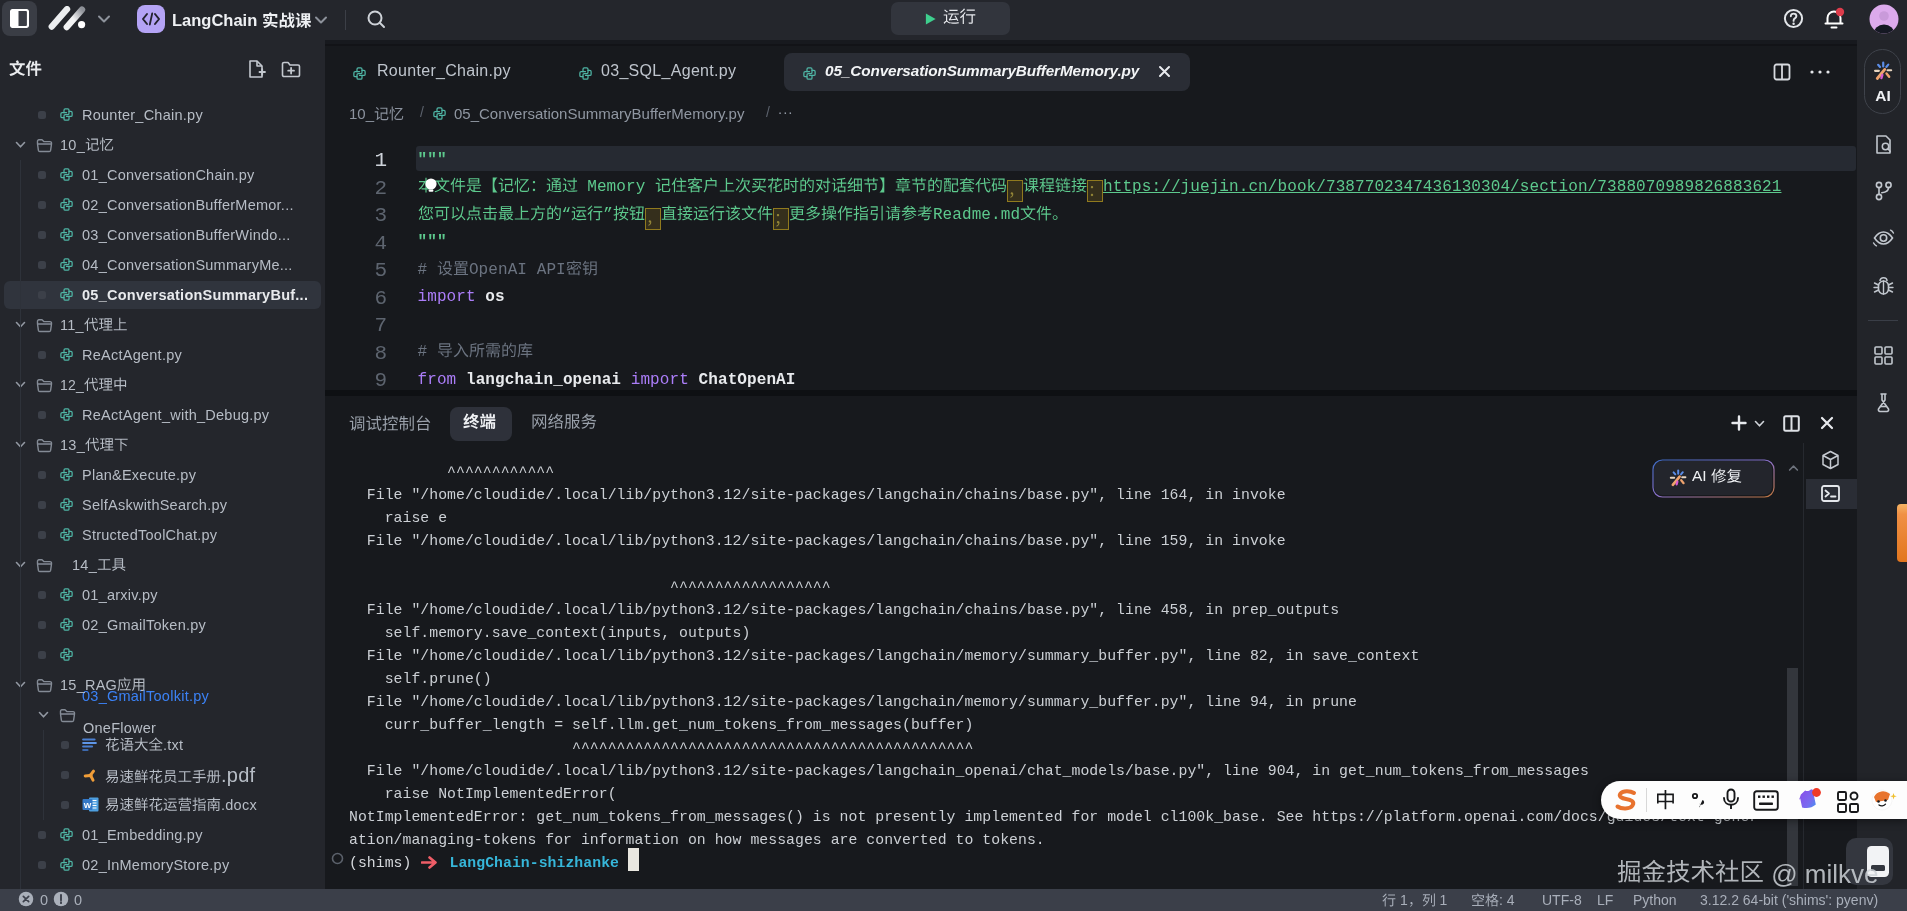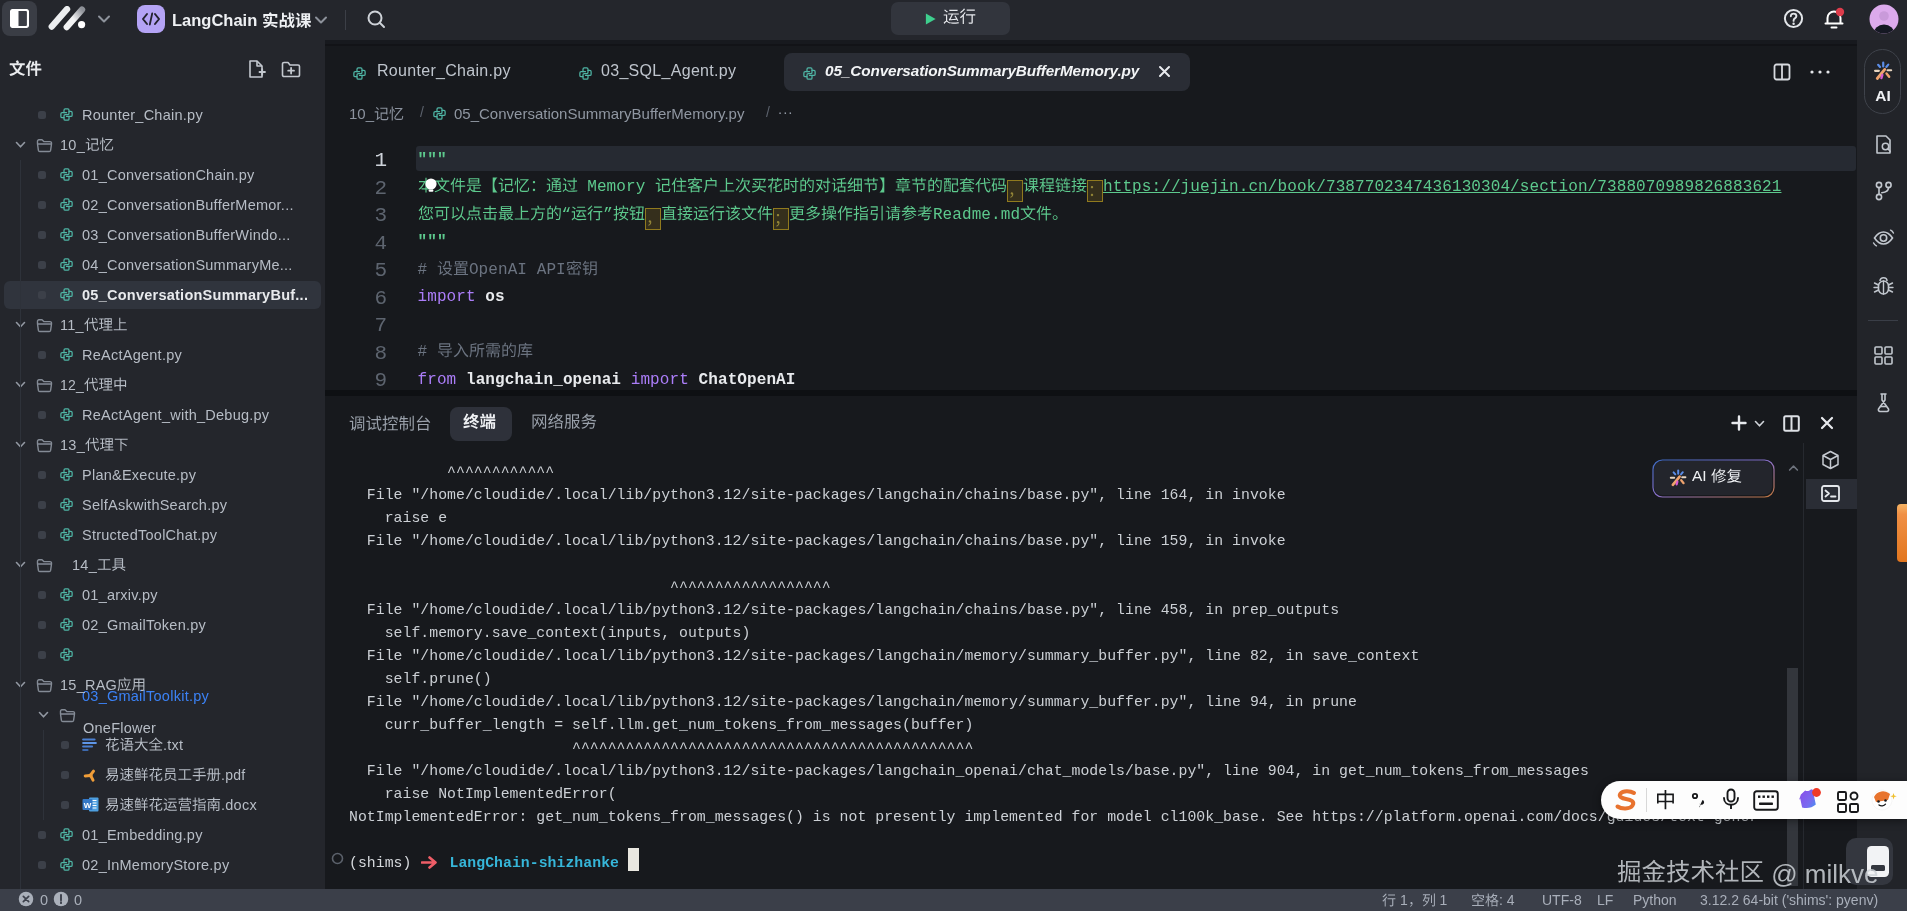--- a/index.html
+++ b/index.html
@@ -297,21 +297,21 @@
       </svg>.txt</div>
     <div class="abs" style="left:61px;top:771px;width:8px;height:8px;border-radius:2.5px;background:#3c4049;"></div>
     <svg class="abs" style="left:82px;top:767px" width="17" height="17" viewBox="0 0 17 17">
       <g stroke="#f09d38" stroke-width="3" stroke-linecap="round">
         <path d="M8.5 8.2 L11.5 4.2"></path>
         <path d="M8.3 8.4 L3.2 8.9"></path>
         <path d="M8.7 8.6 L11 13.2"></path>
       </g>
       <circle cx="8.5" cy="8.5" r="2" fill="#f09d38"></circle>
     </svg>
-    <div class="abs" style="left:105px;top:765px;height:20px;line-height:20px;font-size:14px;letter-spacing:0.25px;color:#b7bdc6;font-weight:normal;white-space:pre;"><svg style="vertical-align:-2.60px;" width="116.0" height="15.4" viewBox="0 -12.76 116.00 15.37" preserveAspectRatio="none">
+    <div class="abs" style="left:105px;top:765px;height:20px;line-height:20px;font-size:20px;letter-spacing:0.25px;color:#b7bdc6;font-weight:normal;white-space:pre;"><svg style="vertical-align:-2.60px;" width="116.0" height="15.4" viewBox="0 -12.76 116.00 15.37" preserveAspectRatio="none">
         <path d="M3.8 -8.3H10.9V-6.9H3.8ZM3.8 -10.6H10.9V-9.2H3.8ZM2.7 -11.5V-5.9H4.3C3.4 -4.6 2 -3.4 0.6 -2.6C0.8 -2.4 1.2 -2 1.4 -1.8C2.2 -2.3 3 -3 3.8 -3.7H5.8C4.8 -2.2 3.4 -0.8 1.8 0.1C2 0.3 2.5 0.7 2.6 0.9C4.3 -0.2 5.9 -1.8 7 -3.7H9C8.3 -2 7.1 -0.4 5.8 0.6C6.1 0.7 6.5 1.1 6.7 1.2C8.1 0.1 9.3 -1.7 10.1 -3.7H11.8C11.6 -1.2 11.4 -0.2 11.1 0.1C10.9 0.2 10.8 0.3 10.5 0.3C10.3 0.3 9.6 0.3 8.9 0.2C9.1 0.5 9.2 0.9 9.2 1.1C9.9 1.2 10.6 1.2 11 1.2C11.4 1.1 11.7 1 12 0.8C12.4 0.3 12.7 -1 13 -4.2C13 -4.4 13 -4.7 13 -4.7H4.7C5 -5.1 5.3 -5.5 5.6 -5.9H12V-11.5Z M15.5 -11C16.3 -10.3 17.3 -9.2 17.7 -8.5L18.6 -9.2C18.1 -9.8 17.1 -10.9 16.3 -11.6ZM18.4 -7H15.2V-6H17.3V-1.5C16.6 -1.2 15.9 -0.6 15.1 0.1L15.8 1C16.6 0.1 17.3 -0.6 17.8 -0.6C18.2 -0.6 18.6 -0.2 19.2 0.2C20.3 0.7 21.5 0.9 23.2 0.9C24.6 0.9 27.1 0.8 28.1 0.7C28.2 0.4 28.3 -0.1 28.4 -0.3C27 -0.2 24.9 -0.1 23.2 -0.1C21.7 -0.1 20.4 -0.2 19.5 -0.7C19 -1 18.6 -1.3 18.4 -1.4ZM20.7 -7.7H23V-5.8H20.7ZM24.1 -7.7H26.5V-5.8H24.1ZM23 -12.2V-10.7H19.1V-9.7H23V-8.5H19.7V-4.9H22.5C21.7 -3.7 20.3 -2.5 18.9 -2C19.2 -1.8 19.5 -1.4 19.6 -1.1C20.8 -1.8 22.1 -2.9 23 -4.1V-0.7H24.1V-4.1C25.3 -3.2 26.6 -2.1 27.3 -1.4L28 -2.1C27.2 -2.9 25.7 -4 24.4 -4.9H27.5V-8.5H24.1V-9.7H28.2V-10.7H24.1V-12.2Z M29.7 -0.5 29.9 0.5C31.5 0.3 33.7 0 35.9 -0.2L35.8 -1.1C33.6 -0.9 31.2 -0.7 29.7 -0.5ZM36.8 -11.6C37.1 -11 37.5 -10.1 37.7 -9.6L38.5 -9.9C38.4 -10.5 37.9 -11.3 37.6 -11.9ZM34.1 -10.1C33.9 -9.5 33.6 -8.9 33.3 -8.5H31.1C31.5 -9 31.8 -9.5 32 -10.1ZM31.8 -12.2C31.4 -10.9 30.7 -9.2 29.5 -7.9C29.8 -7.8 30.1 -7.5 30.3 -7.3L30.3 -7.4V-2.1H35.6V-8.5H34.2C34.6 -9.1 35.1 -9.9 35.4 -10.5L34.8 -11L34.6 -10.9H32.4C32.5 -11.3 32.7 -11.7 32.8 -12.1ZM31.2 -4.9H32.5V-3H31.2ZM33.3 -4.9H34.7V-3H33.3ZM31.2 -7.6H32.5V-5.7H31.2ZM33.3 -7.6H34.7V-5.7H33.3ZM36 -3.2V-2.2H39V1.2H40V-2.2H42.9V-3.2H40V-5.3H42.4V-6.2H40V-8.4H42.7V-9.3H40.9C41.3 -10 41.8 -10.9 42.1 -11.7L41.1 -12C40.8 -11.2 40.4 -10.1 39.9 -9.3H36.2V-8.4H39V-6.2H36.5V-5.3H39V-3.2Z M55.9 -7C54.9 -6.3 53.6 -5.4 52.2 -4.7V-8.1H51V-4.1C50.3 -3.8 49.5 -3.4 48.8 -3.1C49 -2.9 49.2 -2.5 49.2 -2.3L51 -3.1V-0.9C51 0.6 51.5 0.9 52.9 0.9C53.2 0.9 55.3 0.9 55.6 0.9C57 0.9 57.3 0.3 57.4 -1.9C57.1 -2 56.7 -2.2 56.4 -2.4C56.3 -0.5 56.2 -0.1 55.5 -0.1C55.1 -0.1 53.4 -0.1 53 -0.1C52.3 -0.1 52.2 -0.2 52.2 -0.8V-3.6C53.8 -4.4 55.4 -5.3 56.6 -6.1ZM47.9 -8.2C47.1 -6.5 45.7 -4.8 44.2 -3.8C44.5 -3.6 44.9 -3.2 45.1 -3C45.6 -3.4 46.1 -3.9 46.6 -4.4V1.1H47.7V-5.8C48.2 -6.4 48.6 -7.1 49 -7.8ZM52.6 -12.2V-10.8H49V-12.2H47.9V-10.8H44.4V-9.7H47.9V-8.5H49V-9.7H52.6V-8.4H53.7V-9.7H57.1V-10.8H53.7V-12.2Z M61.9 -10.6H68.7V-8.9H61.9ZM60.8 -11.5V-8H69.8V-11.5ZM64.6 -4.7V-3.4C64.6 -2.3 64.2 -0.7 59 0.3C59.2 0.6 59.5 1 59.7 1.2C65.1 0 65.8 -1.9 65.8 -3.4V-4.7ZM65.7 -0.9C67.4 -0.3 69.8 0.6 71 1.2L71.6 0.3C70.3 -0.3 67.9 -1.2 66.2 -1.7ZM60.2 -6.7V-1.3H61.4V-5.7H69.3V-1.4H70.4V-6.7Z M73.3 -1V0H86.3V-1H80.3V-9.4H85.5V-10.5H74V-9.4H79.1V-1Z M87.7 -4.7V-3.6H93.7V-0.4C93.7 -0.1 93.6 0 93.3 0C92.9 0 91.8 0.1 90.6 0C90.7 0.3 90.9 0.8 91 1.1C92.6 1.1 93.5 1.1 94.1 0.9C94.6 0.7 94.8 0.4 94.8 -0.4V-3.6H100.8V-4.7H94.8V-7H100V-8.1H94.8V-10.4C96.5 -10.6 98.1 -10.9 99.4 -11.3L98.6 -12.2C96.4 -11.5 92.1 -11.1 88.7 -10.9C88.8 -10.7 88.9 -10.3 88.9 -10C90.5 -10 92.1 -10.1 93.7 -10.3V-8.1H88.7V-7H93.7V-4.7Z M109.4 -11.2V-6.7V-6.4H107.9V-11.2H103.7V-6.8V-6.4H102.1V-5.4H103.7C103.6 -3.4 103.3 -1.2 102.1 0.5C102.3 0.6 102.7 1 102.9 1.2C104.2 -0.6 104.6 -3.2 104.7 -5.4H106.8V-0.2C106.8 0 106.7 0.1 106.5 0.1C106.3 0.1 105.7 0.1 104.9 0.1C105.1 0.3 105.3 0.8 105.3 1C106.3 1 107 1 107.3 0.9C107.7 0.7 107.9 0.4 107.9 -0.2V-5.4H109.4C109.3 -3.5 109 -1.2 107.9 0.4C108.1 0.6 108.6 1 108.7 1.2C110 -0.6 110.3 -3.2 110.4 -5.4H112.8V-0.2C112.8 0 112.7 0.1 112.5 0.1C112.3 0.1 111.6 0.1 110.8 0.1C111 0.4 111.1 0.9 111.2 1.1C112.2 1.1 112.9 1.1 113.3 1C113.7 0.8 113.8 0.4 113.8 -0.2V-5.4H115.4V-6.4H113.8V-11.2ZM104.8 -10.2H106.8V-6.4H104.8V-6.8ZM110.4 -6.4V-6.7V-10.2H112.8V-6.4Z" fill="#b7bdc6"></path>
       </svg>.pdf</div>
     <div class="abs" style="left:61px;top:801px;width:8px;height:8px;border-radius:2.5px;background:#3c4049;"></div>
     <svg class="abs" style="left:82px;top:796px" width="17" height="17" viewBox="0 0 17 17">
       <rect x="7" y="1.5" width="9.5" height="14" rx="1" fill="#4d9fe0"></rect>
       <g stroke="#fff" stroke-width="1.1">
         <path d="M9 4.5 H14.5 M9 7 H14.5 M9 9.5 H14.5 M9 12 H14.5"></path>
       </g>
       <rect x="0.5" y="3" width="10" height="11" rx="1" fill="#3478c6"></rect>
       <text x="5.5" y="11.5" font-family="Liberation Sans" font-size="8" font-weight="bold" fill="#fff" text-anchor="middle">W</text>
@@ -476,20 +476,21 @@
     <div class="abs tl" style="left:349px;top:598.5px;">  File "/home/cloudide/.local/lib/python3.12/site-packages/langchain/chains/base.py", line 458, in prep_outputs</div>
     <div class="abs tl" style="left:349px;top:621.5px;">    self.memory.save_context(inputs, outputs)</div>
     <div class="abs tl" style="left:349px;top:644.5px;">  File "/home/cloudide/.local/lib/python3.12/site-packages/langchain/memory/summary_buffer.py", line 82, in save_context</div>
     <div class="abs tl" style="left:349px;top:667.5px;">    self.prune()</div>
     <div class="abs tl" style="left:349px;top:690.5px;">  File "/home/cloudide/.local/lib/python3.12/site-packages/langchain/memory/summary_buffer.py", line 94, in prune</div>
     <div class="abs tl" style="left:349px;top:713.5px;">    curr_buffer_length = self.llm.get_num_tokens_from_messages(buffer)</div>
     <div class="abs tl" style="left:349px;top:736.5px;">                         ^^^^^^^^^^^^^^^^^^^^^^^^^^^^^^^^^^^^^^^^^^^^^</div>
     <div class="abs tl" style="left:349px;top:759.5px;">  File "/home/cloudide/.local/lib/python3.12/site-packages/langchain_openai/chat_models/base.py", line 904, in get_num_tokens_from_messages</div>
     <div class="abs tl" style="left:349px;top:782.5px;">    raise NotImplementedError(</div>
     <div class="abs tl" style="left:349px;top:805.5px;">NotImplementedError: get_num_tokens_from_messages() is not presently implemented for model cl100k_base. See https://platform.openai.com/docs/guides/text-gener</div>
+    <div class="abs tl" style="left:349px;top:828.5px;">ation/managing-tokens for information on how messages are converted to tokens.</div>
     <div class="abs tl" style="left:349px;top:851.5px;color:#d6d9dd;">(shims)</div>
     <svg class="abs" style="left:421px;top:856px" width="18" height="13" viewBox="0 0 18 13">
       <path d="M1 6.5 H13 M8.5 1.5 L14.5 6.5 L8.5 11.5" stroke="#ef5d67" stroke-width="2.6" fill="none" stroke-linecap="round" stroke-linejoin="round"></path>
     </svg>
     <div class="abs tl" style="left:449.5px;top:851.5px;color:#36b6d9;font-weight:bold;">LangChain-shizhanke</div>
     <div class="abs" style="left:628px;top:848px;width:11px;height:23px;background:#e9e7e0;"></div>
     <svg class="abs" style="left:331px;top:852px" width="13" height="13" viewBox="0 0 13 13">
       <circle cx="6.5" cy="6.5" r="5" stroke="#5b616b" stroke-width="1.6" fill="none"></circle>
     </svg>
     <div class="abs" style="left:1787px;top:668px;width:11px;height:218px;background:#33363c;"></div>

